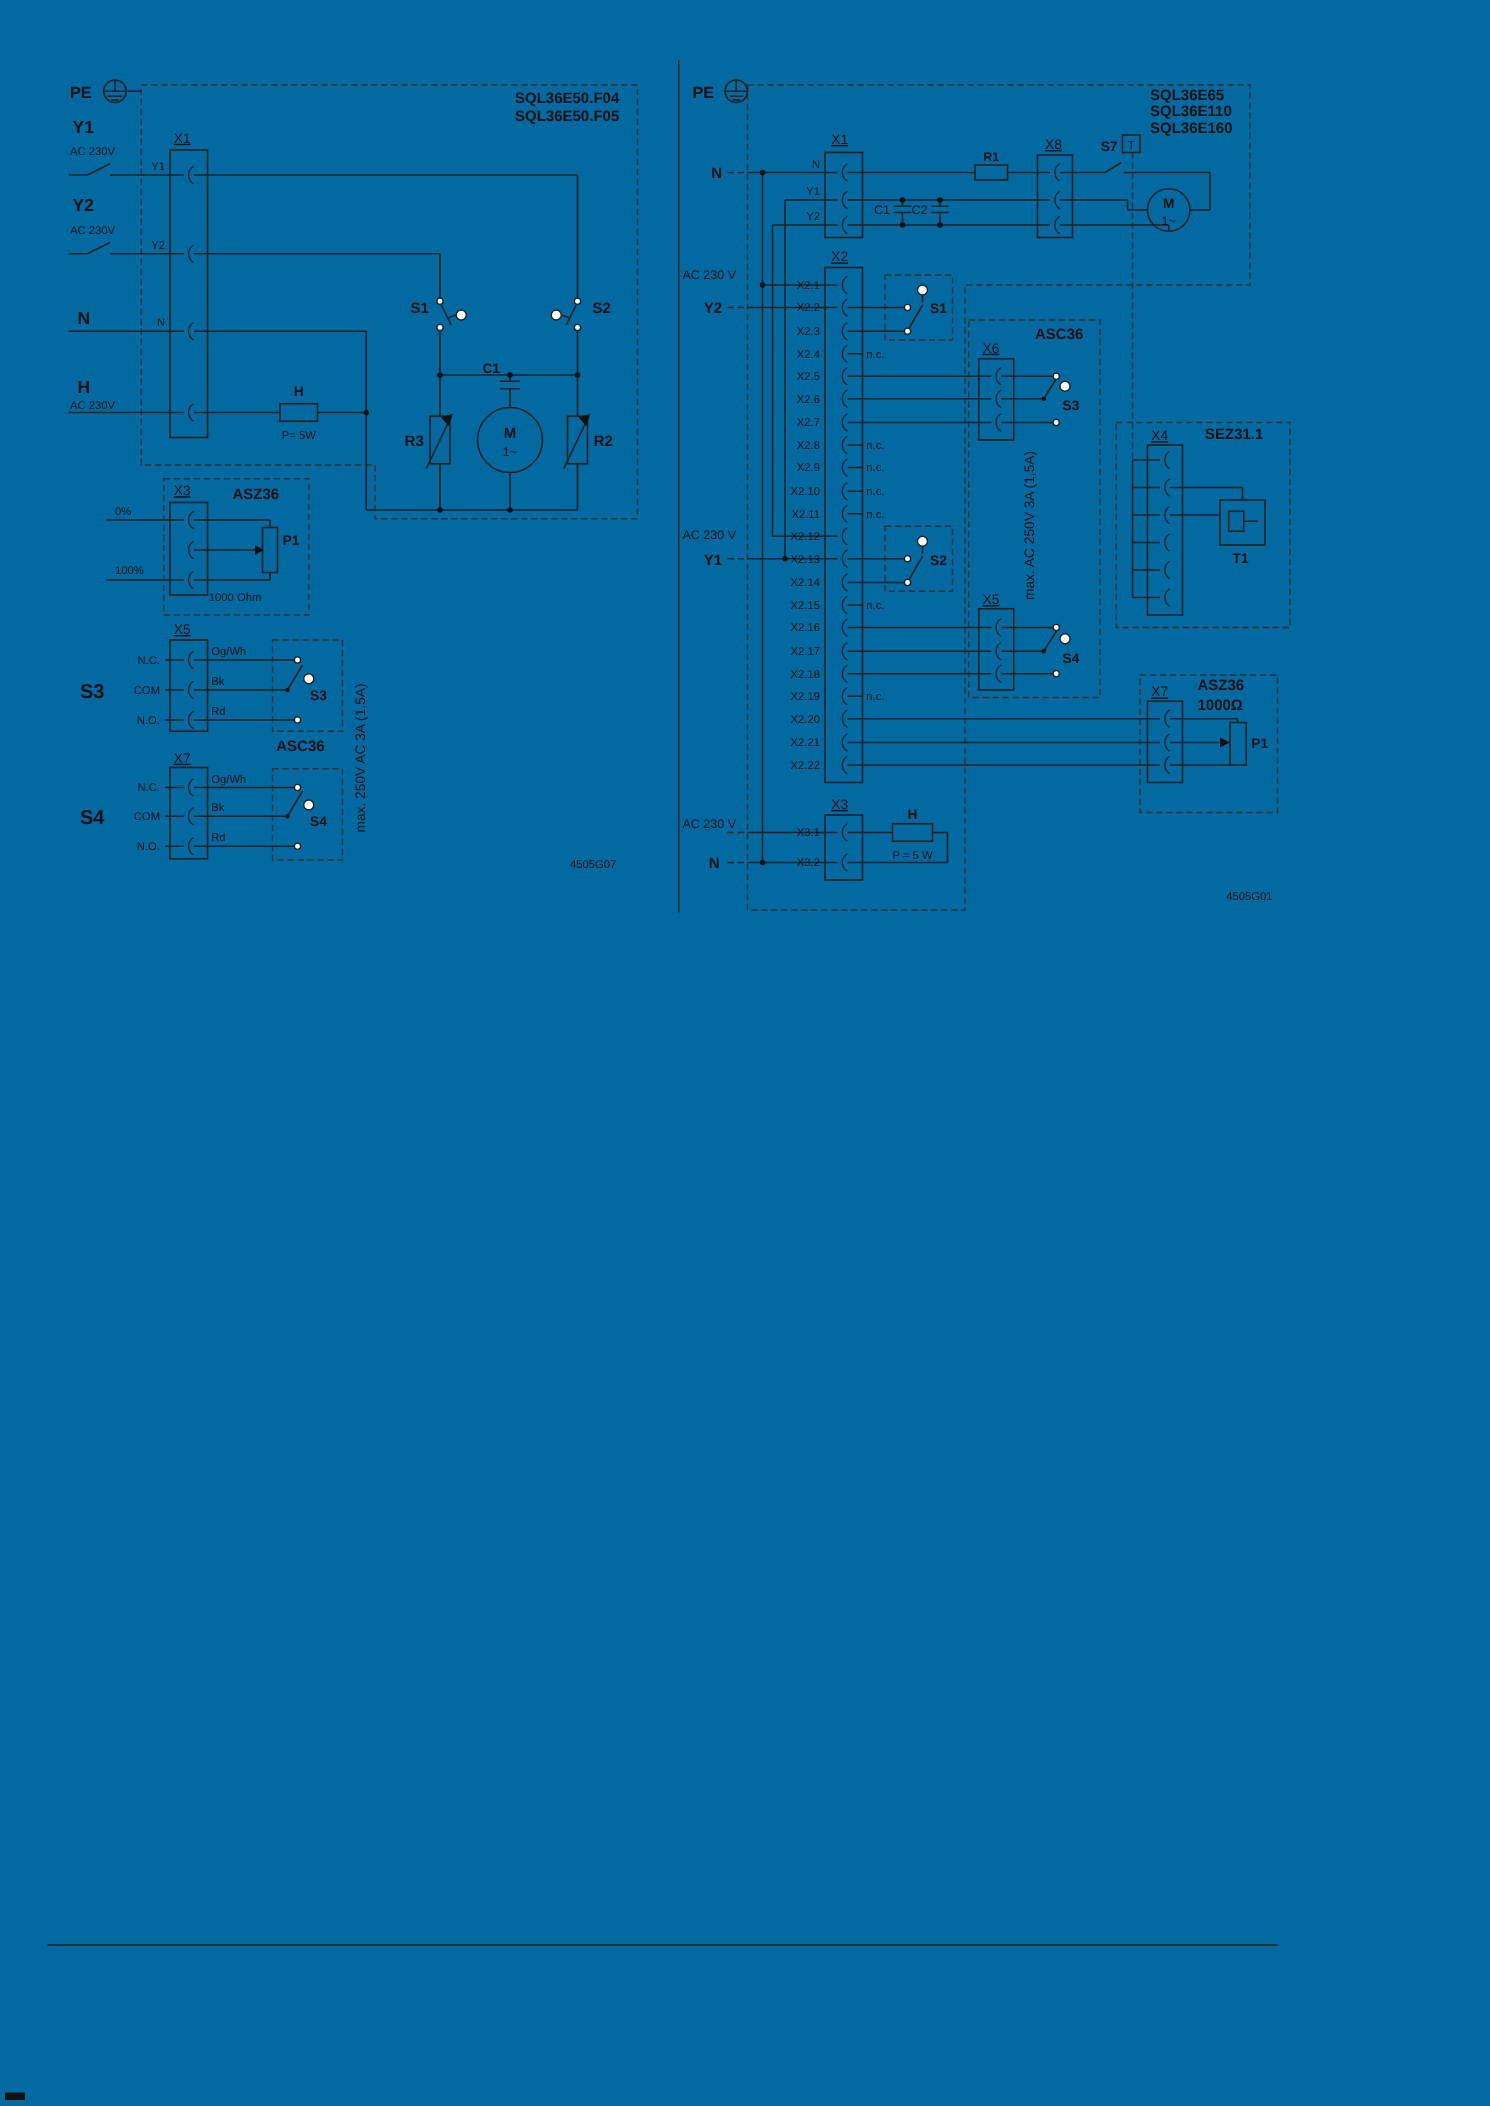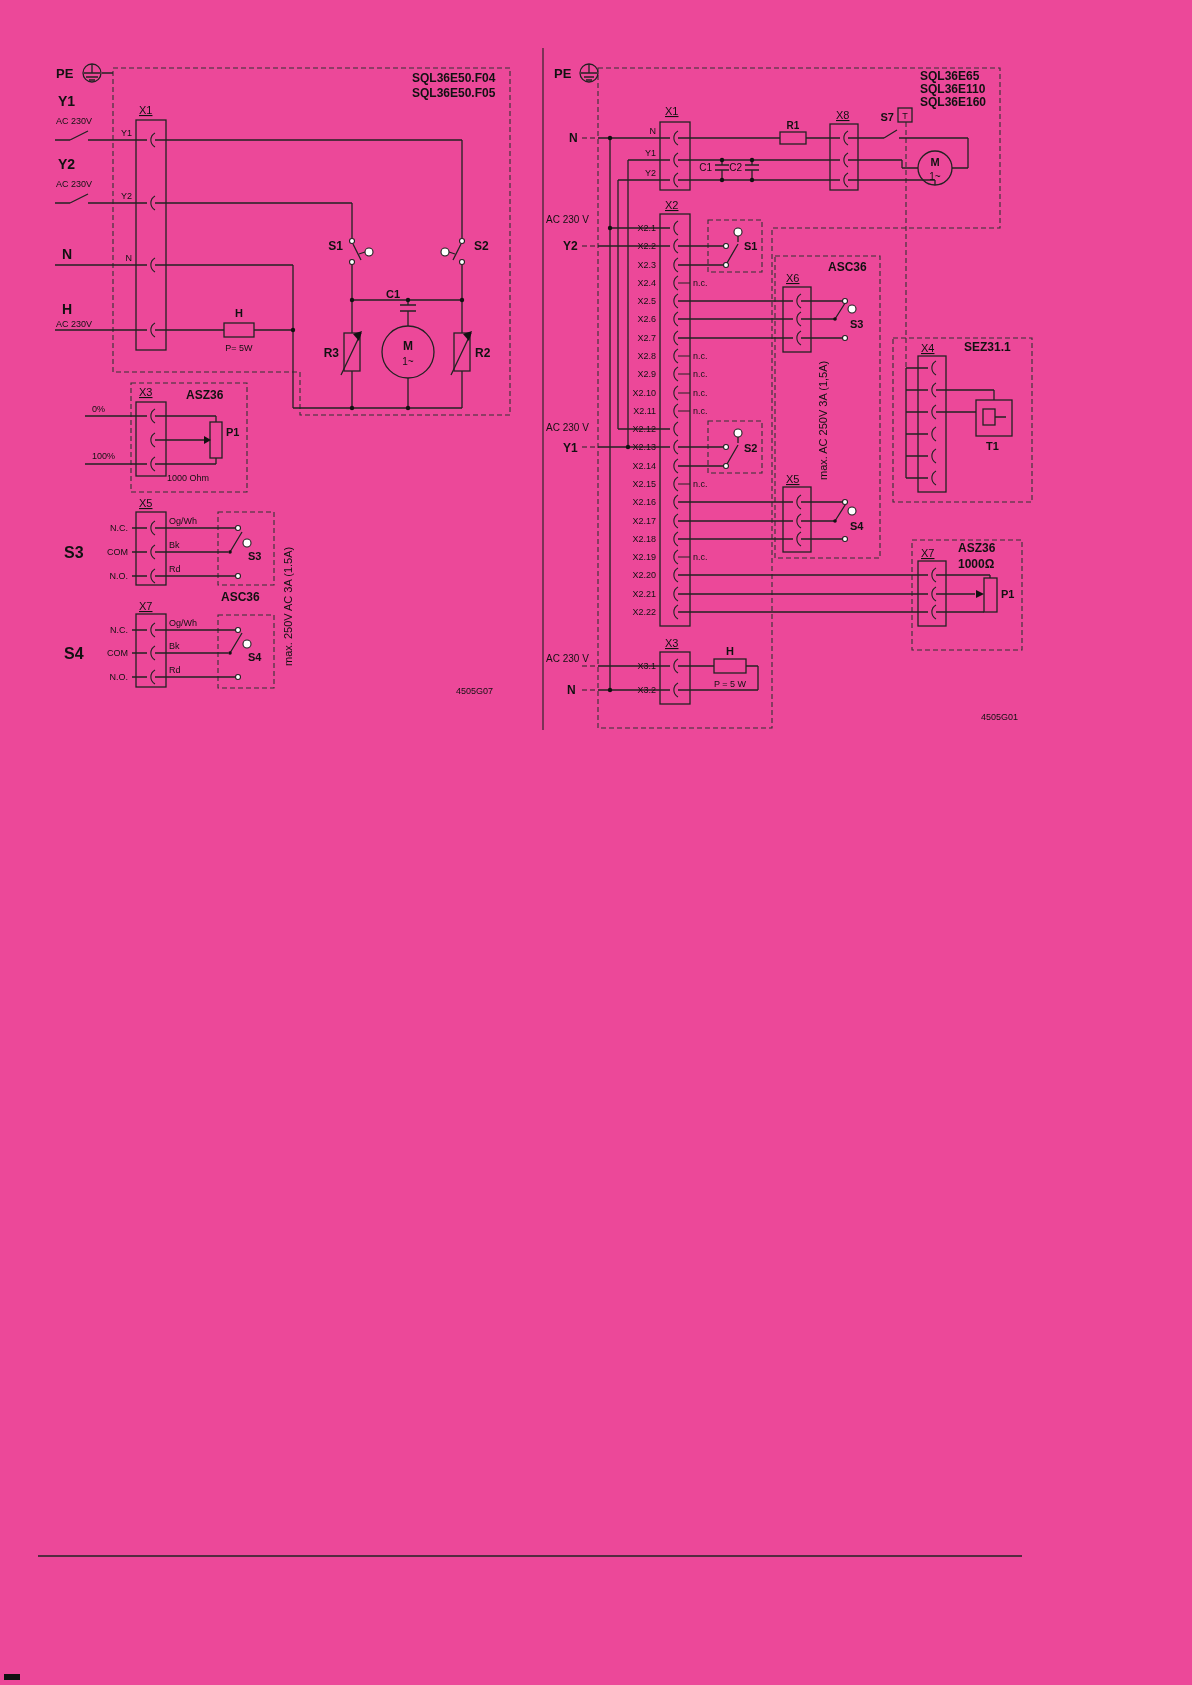--- a/index.html
+++ b/index.html
@@ -1,16 +1,16 @@
 <!DOCTYPE html>
 <html><head>
 <meta charset="utf-8">
 <style>
   html,body{margin:0;padding:0;background:#fff}
-  .page{position:relative;width:1192px;height:1685px;background:#ec4899;overflow:hidden}
+  .page{position:relative;width:1192px;height:1685px;background:#0369a1;overflow:hidden}
   svg{position:absolute;left:0;top:0}
   text{fill:#111;font-family:"Liberation Sans",sans-serif}
   .t9{font-size:9px}
   .t10{font-size:10px}
   .t10b{font-size:10px;font-weight:700}
   .t11{font-size:11px}
   .t11b{font-size:11px;font-weight:700}
   .t11u{font-size:11px;text-decoration:underline}
   .t12b{font-size:12px;font-weight:700}
   .t13b{font-size:13px;font-weight:700}

